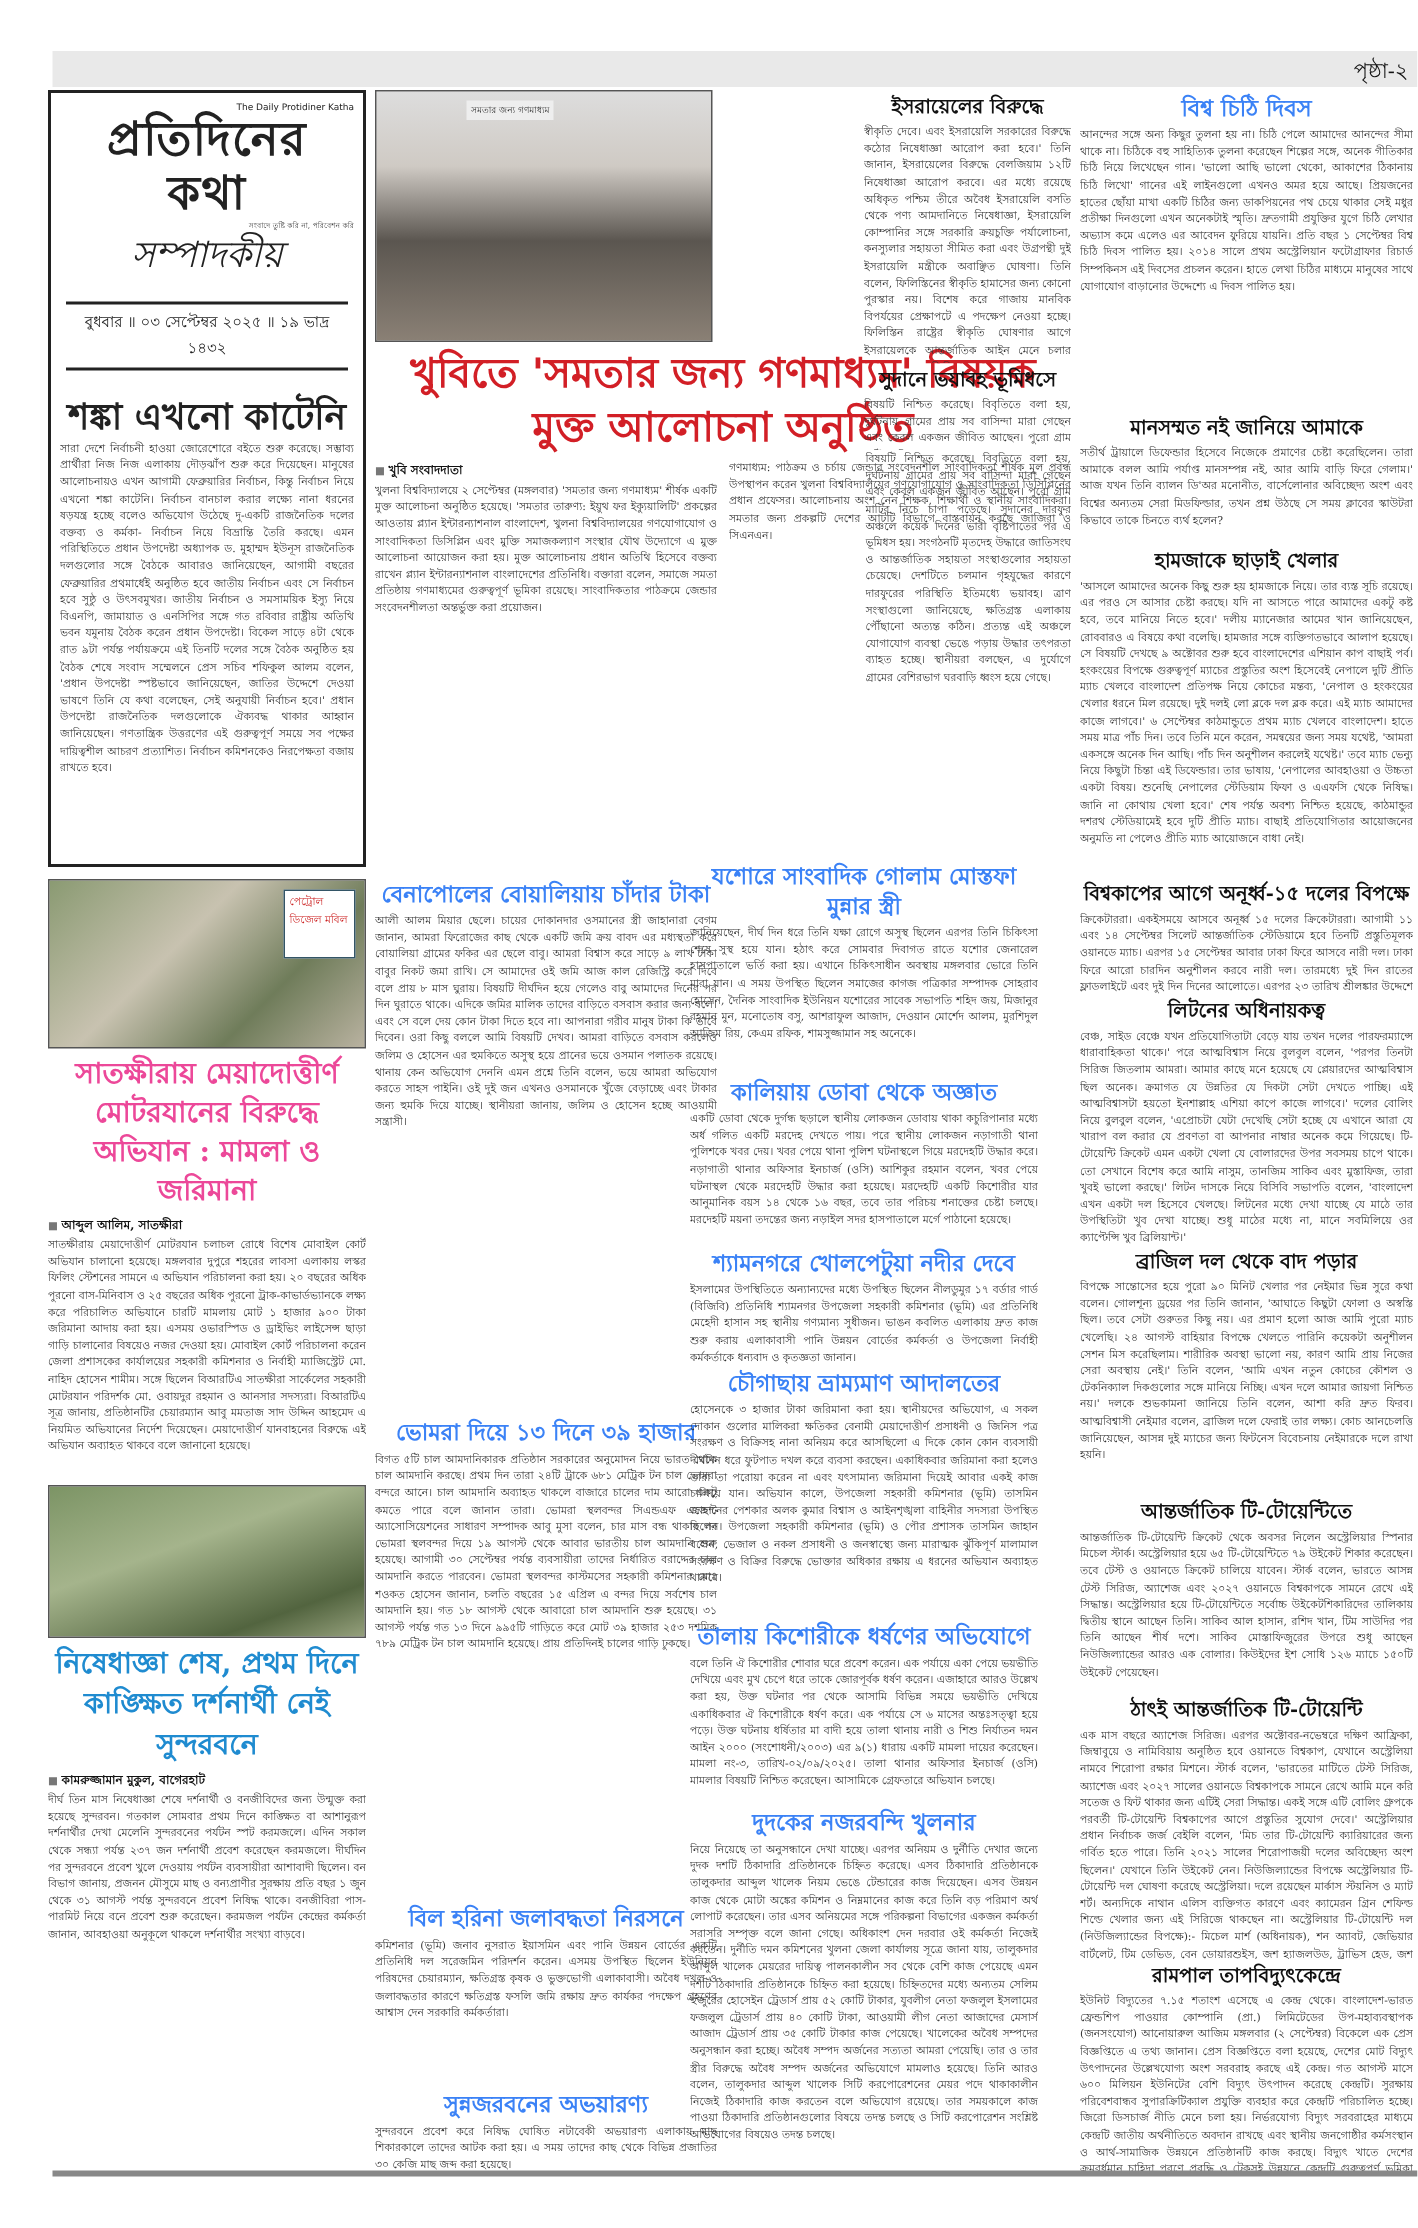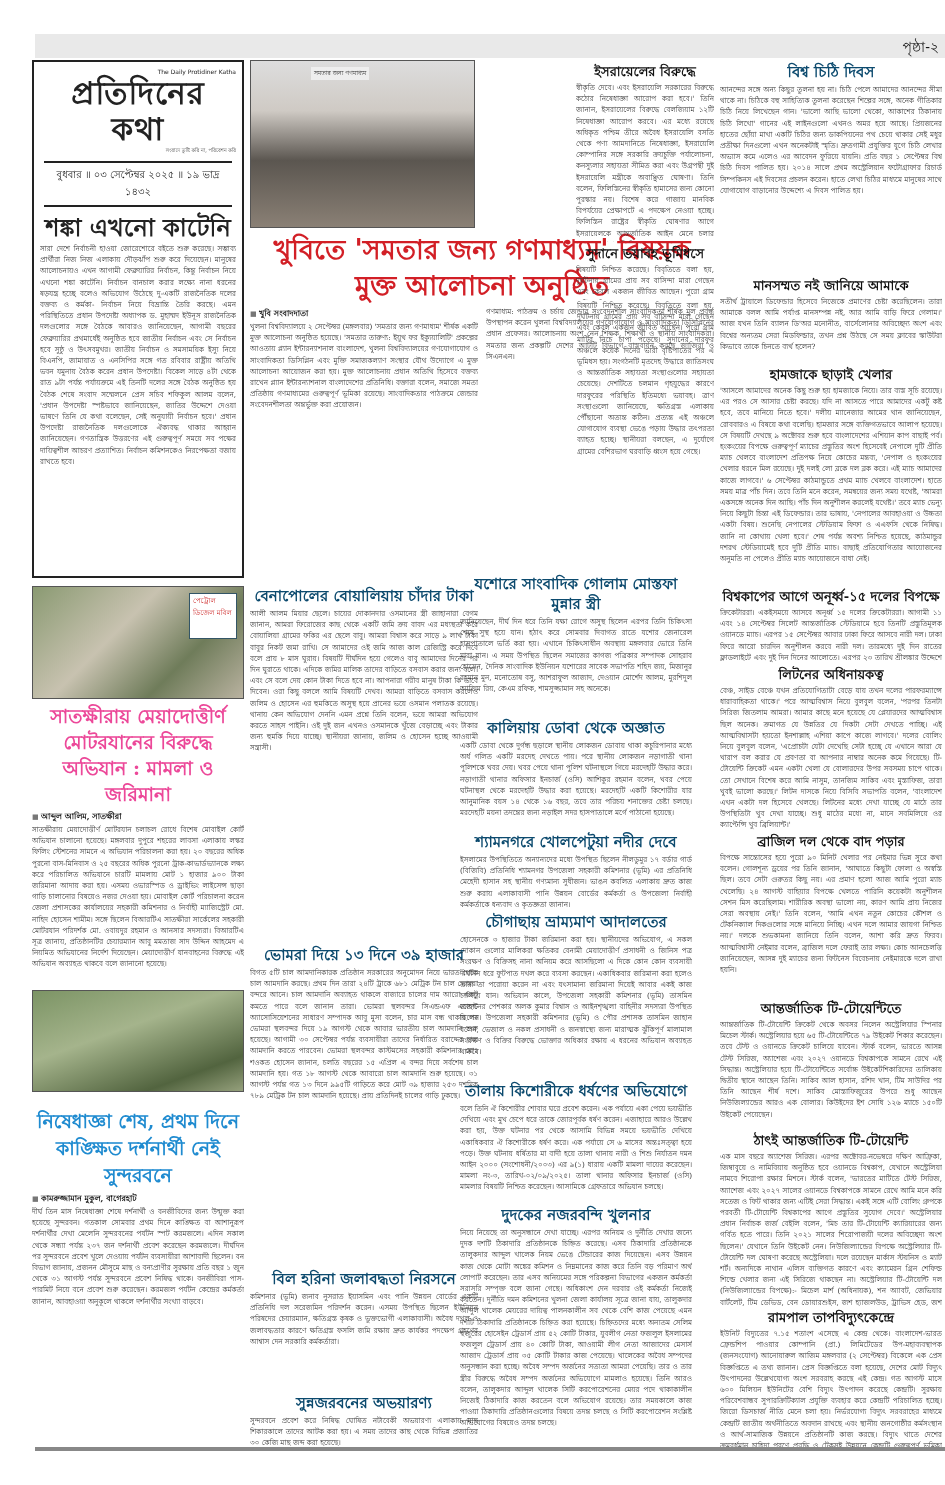--- a/index.html
+++ b/index.html
@@ -8,30 +8,30 @@
   .topbar { position: absolute; left: 35px; top: 34px; width: 910px; height: 24px; background: #e9e9e9; }
   .page-num { position: absolute; right: 6px; top: 36px; font-size: 14px; color: #111; }
   .page { position: absolute; left: 32px; top: 60px; width: 910px; height: 1405px; }
   .col { position: absolute; top: 0; overflow: hidden; }
   .c1 { left: 0; width: 212px; }
   .c2 { left: 218px; width: 228px; }
   .c3 { left: 428px; width: 232px; }
   .c4 { left: 688px; width: 222px; }
   .wide { position: absolute; left: 218px; width: 464px; overflow: hidden; }
   p.body { font-size: 7.2px; line-height: 11.2px; text-align: justify; color: #333; }
-  .hd { font-size: 15px; font-weight: bold; text-align: center; color: #0c4a6e; line-height: 20px; margin: 2px 0; }
+  .hd { font-size: 15px; font-weight: bold; text-align: center; color: #3b82f6; line-height: 20px; margin: 2px 0; }
   .hd-sm { font-size: 13px; font-weight: bold; text-align: center; color: #111; line-height: 18px; margin: 3px 0 1px; }
   .byline { font-size: 8px; font-weight: bold; color: #111; margin: 3px 0 1px; }
   .byline::before { content: "■ "; color: #777; font-size: 7px; }
   .editorial-box { border: 2px solid #222; padding: 4px 6px; height: 518px; }
   .mast { font-size: 31px; font-weight: bold; text-align: center; line-height: 36px; letter-spacing: 1px; }
   .mast-en { font-size: 6px; text-align: right; font-family: "DejaVu Sans", sans-serif; margin-top: 2px; }
   .mast-tag { font-size: 5px; text-align: right; color: #444; }
   .mast-sub { font-size: 24px; font-style: italic; text-align: center; line-height: 30px; }
-  .dateline { border-top: 2px solid #222; border-bottom: 2px solid #222; font-size: 10px; text-align: center; padding: 4px 0; margin: 6px 4px; }
+  .dateline { border-top: 2px solid #222; border-bottom: 2px solid #222; font-size: 10px; text-align: center; padding: 4px 0; margin: 16px 4px; }
   .ed-title { font-size: 24px; font-weight: bold; text-align: center; line-height: 30px; }
   .photo { background: linear-gradient(135deg, #8a9a72 0%, #c8c2b0 40%, #6f7c5a 70%, #b9b2a0 100%); border: 1px solid #555; position: relative; }
   .photo.group { background: linear-gradient(180deg, #ddd 0%, #cfcac4 30%, #5b5650 60%, #8a8075 100%); }
   .photo.forest { background: linear-gradient(160deg, #7c9465 0%, #a5b48c 40%, #52643f 80%, #95a07c 100%); }
   .banner-red { color: #d21f26; font-weight: bold; font-size: 27px; line-height: 36px; text-align: center; }
   .banner-green { color: #ec4899; font-weight: bold; font-size: 19px; line-height: 26px; text-align: center; }
   .banner-blue { color: #1f8bd0; font-weight: bold; font-size: 19px; line-height: 27px; text-align: center; }
   .bottom-rule { position: absolute; left: 35px; top: 1447px; width: 910px; height: 4px; background: #888; }
   .photo-caption { position: absolute; font-size: 6px; color: #fff; background: #6a8ec7; padding: 1px 3px; }
 </style>
@@ -41,34 +41,35 @@
 <div class="topbar"></div>
 <div class="page-num">পৃষ্ঠা-২</div>
 
 <div class="page">
 
   <div class="col c1" style="top:0; height:1390px;">
     <div class="editorial-box">
       <div class="mast-en">The Daily Protidiner Katha</div>
       <div class="mast">প্রতিদিনের কথা</div>
       <div class="mast-tag">সংবাদে তুষ্টি করি না, পরিবেশন করি</div>
+      <div class="mast-sub">সম্পাদকীয়</div>
       <div class="dateline">বুধবার ॥ ০৩ সেপ্টেম্বর ২০২৫ ॥ ১৯ ভাদ্র ১৪৩২</div>
       <div class="ed-title">শঙ্কা এখনো কাটেনি</div>
       <p class="body" style="height:340px; overflow:hidden;">সারা দেশে নির্বাচনী হাওয়া জোরেশোরে বইতে শুরু করেছে। সম্ভাব্য প্রার্থীরা নিজ নিজ এলাকায় দৌড়ঝাঁপ শুরু করে দিয়েছেন। মানুষের আলোচনায়ও এখন আগামী ফেব্রুয়ারির নির্বাচন, কিন্তু নির্বাচন নিয়ে এখনো শঙ্কা কাটেনি। নির্বাচন বানচাল করার লক্ষ্যে নানা ধরনের ষড়যন্ত্র হচ্ছে বলেও অভিযোগ উঠেছে দু-একটি রাজনৈতিক দলের বক্তব্য ও কর্মকা- নির্বাচন নিয়ে বিভ্রান্তি তৈরি করছে। এমন পরিস্থিতিতে প্রধান উপদেষ্টা অধ্যাপক ড. মুহাম্মদ ইউনূস রাজনৈতিক দলগুলোর সঙ্গে বৈঠকে আবারও জানিয়েছেন, আগামী বছরের ফেব্রুয়ারির প্রথমার্ধেই অনুষ্ঠিত হবে জাতীয় নির্বাচন এবং সে নির্বাচন হবে সুষ্ঠু ও উৎসবমুখর। জাতীয় নির্বাচন ও সমসাময়িক ইস্যু নিয়ে বিএনপি, জামায়াত ও এনসিপির সঙ্গে গত রবিবার রাষ্ট্রীয় অতিথি ভবন যমুনায় বৈঠক করেন প্রধান উপদেষ্টা। বিকেল সাড়ে ৪টা থেকে রাত ৯টা পর্যন্ত পর্যায়ক্রমে এই তিনটি দলের সঙ্গে বৈঠক অনুষ্ঠিত হয় বৈঠক শেষে সংবাদ সম্মেলনে প্রেস সচিব শফিকুল আলম বলেন, 'প্রধান উপদেষ্টা স্পষ্টভাবে জানিয়েছেন, জাতির উদ্দেশে দেওয়া ভাষণে তিনি যে কথা বলেছেন, সেই অনুযায়ী নির্বাচন হবে।' প্রধান উপদেষ্টা রাজনৈতিক দলগুলোকে ঐক্যবদ্ধ থাকার আহ্বান জানিয়েছেন। গণতান্ত্রিক উত্তরণের এই গুরুত্বপূর্ণ সময়ে সব পক্ষের দায়িত্বশীল আচরণ প্রত্যাশিত। নির্বাচন কমিশনকেও নিরপেক্ষতা বজায় রাখতে হবে।</p>
     </div>
 
     <div class="photo" style="height:113px; margin-top:8px;">
       <div class="photo-caption" style="right:6px; top:6px; width:48px; height:46px; background:#fff; color:#c22; font-size:7px; border:1px solid #356;">পেট্রোল ডিজেল মবিল</div>
     </div>
     <div class="banner-green" style="margin-top:4px;">সাতক্ষীরায় মেয়াদোত্তীর্ণ মোটরযানের বিরুদ্ধে অভিযান : মামলা ও জরিমানা</div>
     <div class="byline">আব্দুল আলিম, সাতক্ষীরা</div>
     <p class="body" style="height:160px; overflow:hidden;">সাতক্ষীরায় মেয়াদোত্তীর্ণ মোটরযান চলাচল রোধে বিশেষ মোবাইল কোর্ট অভিযান চালানো হয়েছে। মঙ্গলবার দুপুরে শহরের লাবসা এলাকায় লস্কর ফিলিং স্টেশনের সামনে এ অভিযান পরিচালনা করা হয়। ২০ বছরের অধিক পুরনো বাস-মিনিবাস ও ২৫ বছরের অধিক পুরনো ট্রাক-কাভার্ডভ্যানকে লক্ষ্য করে পরিচালিত অভিযানে চারটি মামলায় মোট ১ হাজার ৯০০ টাকা জরিমানা আদায় করা হয়। এসময় ওভারস্পিড ও ড্রাইভিং লাইসেন্স ছাড়া গাড়ি চালানোর বিষয়েও নজর দেওয়া হয়। মোবাইল কোর্ট পরিচালনা করেন জেলা প্রশাসকের কার্যালয়ের সহকারী কমিশনার ও নির্বাহী ম্যাজিস্ট্রেট মো. নাহিদ হোসেন শামীম। সঙ্গে ছিলেন বিআরটিএ সাতক্ষীরা সার্কেলের সহকারী মোটরযান পরিদর্শক মো. ওবায়দুর রহমান ও আনসার সদস্যরা। বিআরটিএ সূত্র জানায়, প্রতিষ্ঠানটির চেয়ারম্যান আবু মমতাজ সাদ উদ্দিন আহমেদ এ নিয়মিত অভিযানের নির্দেশ দিয়েছেন। মেয়াদোত্তীর্ণ যানবাহনের বিরুদ্ধে এই অভিযান অব্যাহত থাকবে বলে জানানো হয়েছে।</p>
 
     <div class="photo forest" style="height:102px; margin-top:6px;"></div>
-    <div class="banner-blue" style="margin-top:16px;">নিষেধাজ্ঞা শেষ, প্রথম দিনে কাঙ্ক্ষিত দর্শনার্থী নেই সুন্দরবনে</div>
+    <div class="banner-blue" style="margin-top:4px;">নিষেধাজ্ঞা শেষ, প্রথম দিনে কাঙ্ক্ষিত দর্শনার্থী নেই সুন্দরবনে</div>
     <div class="byline">কামরুজ্জামান মুকুল, বাগেরহাট</div>
     <p class="body" style="height:270px; overflow:hidden;">দীর্ঘ তিন মাস নিষেধাজ্ঞা শেষে দর্শনার্থী ও বনজীবিদের জন্য উন্মুক্ত করা হয়েছে সুন্দরবন। গতকাল সোমবার প্রথম দিনে কাঙ্ক্ষিত বা আশানুরূপ দর্শনার্থীর দেখা মেলেনি সুন্দরবনের পর্যটন স্পট করমজলে। এদিন সকাল থেকে সন্ধ্যা পর্যন্ত ২৩৭ জন দর্শনার্থী প্রবেশ করেছেন করমজলে। দীর্ঘদিন পর সুন্দরবনে প্রবেশ খুলে দেওয়ায় পর্যটন ব্যবসায়ীরা আশাবাদী ছিলেন। বন বিভাগ জানায়, প্রজনন মৌসুমে মাছ ও বন্যপ্রাণীর সুরক্ষায় প্রতি বছর ১ জুন থেকে ৩১ আগস্ট পর্যন্ত সুন্দরবনে প্রবেশ নিষিদ্ধ থাকে। বনজীবিরা পাস-পারমিট নিয়ে বনে প্রবেশ শুরু করেছেন। করমজল পর্যটন কেন্দ্রের কর্মকর্তা জানান, আবহাওয়া অনুকূলে থাকলে দর্শনার্থীর সংখ্যা বাড়বে।</p>
   </div>
 
   <div class="wide" style="top:0; height:505px;">
     <div class="photo group" style="height:168px; width:225px;">
       <div class="photo-caption" style="left:60px; top:6px; background:#eee; color:#333;">সমতার জন্য গণমাধ্যম</div>
     </div>
     <div class="banner-red" style="margin-top:4px;">খুবিতে 'সমতার জন্য গণমাধ্যম' বিষয়ক মুক্ত আলোচনা অনুষ্ঠিত</div>
     <div style="display:flex; gap:8px;">

